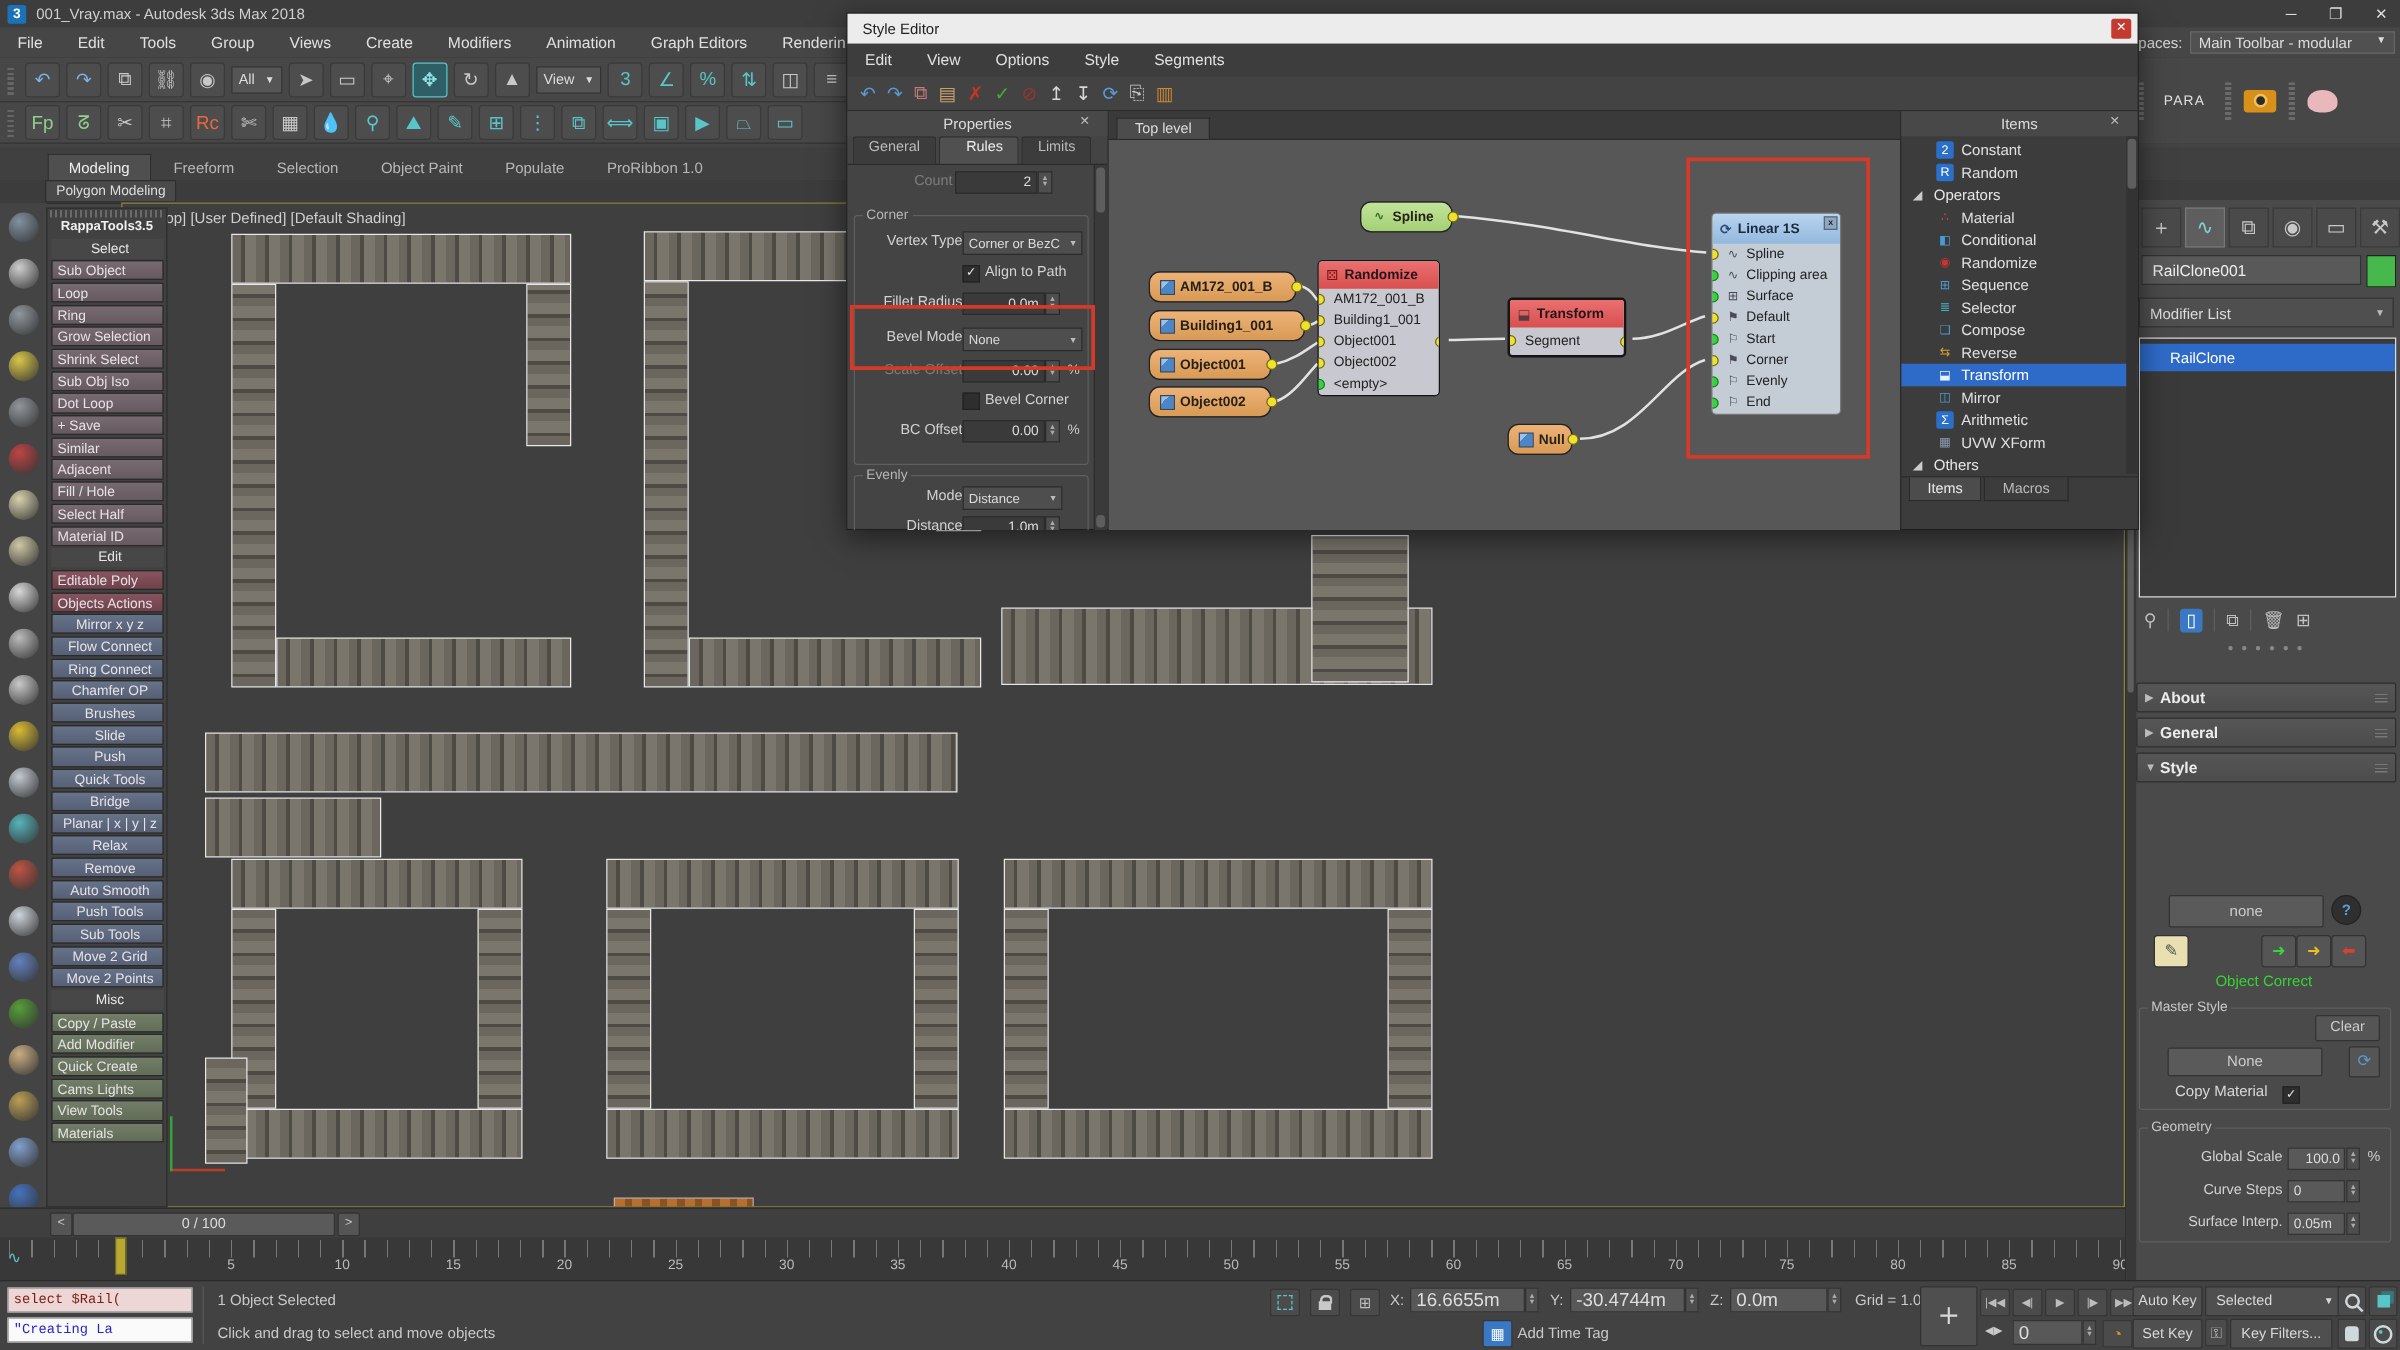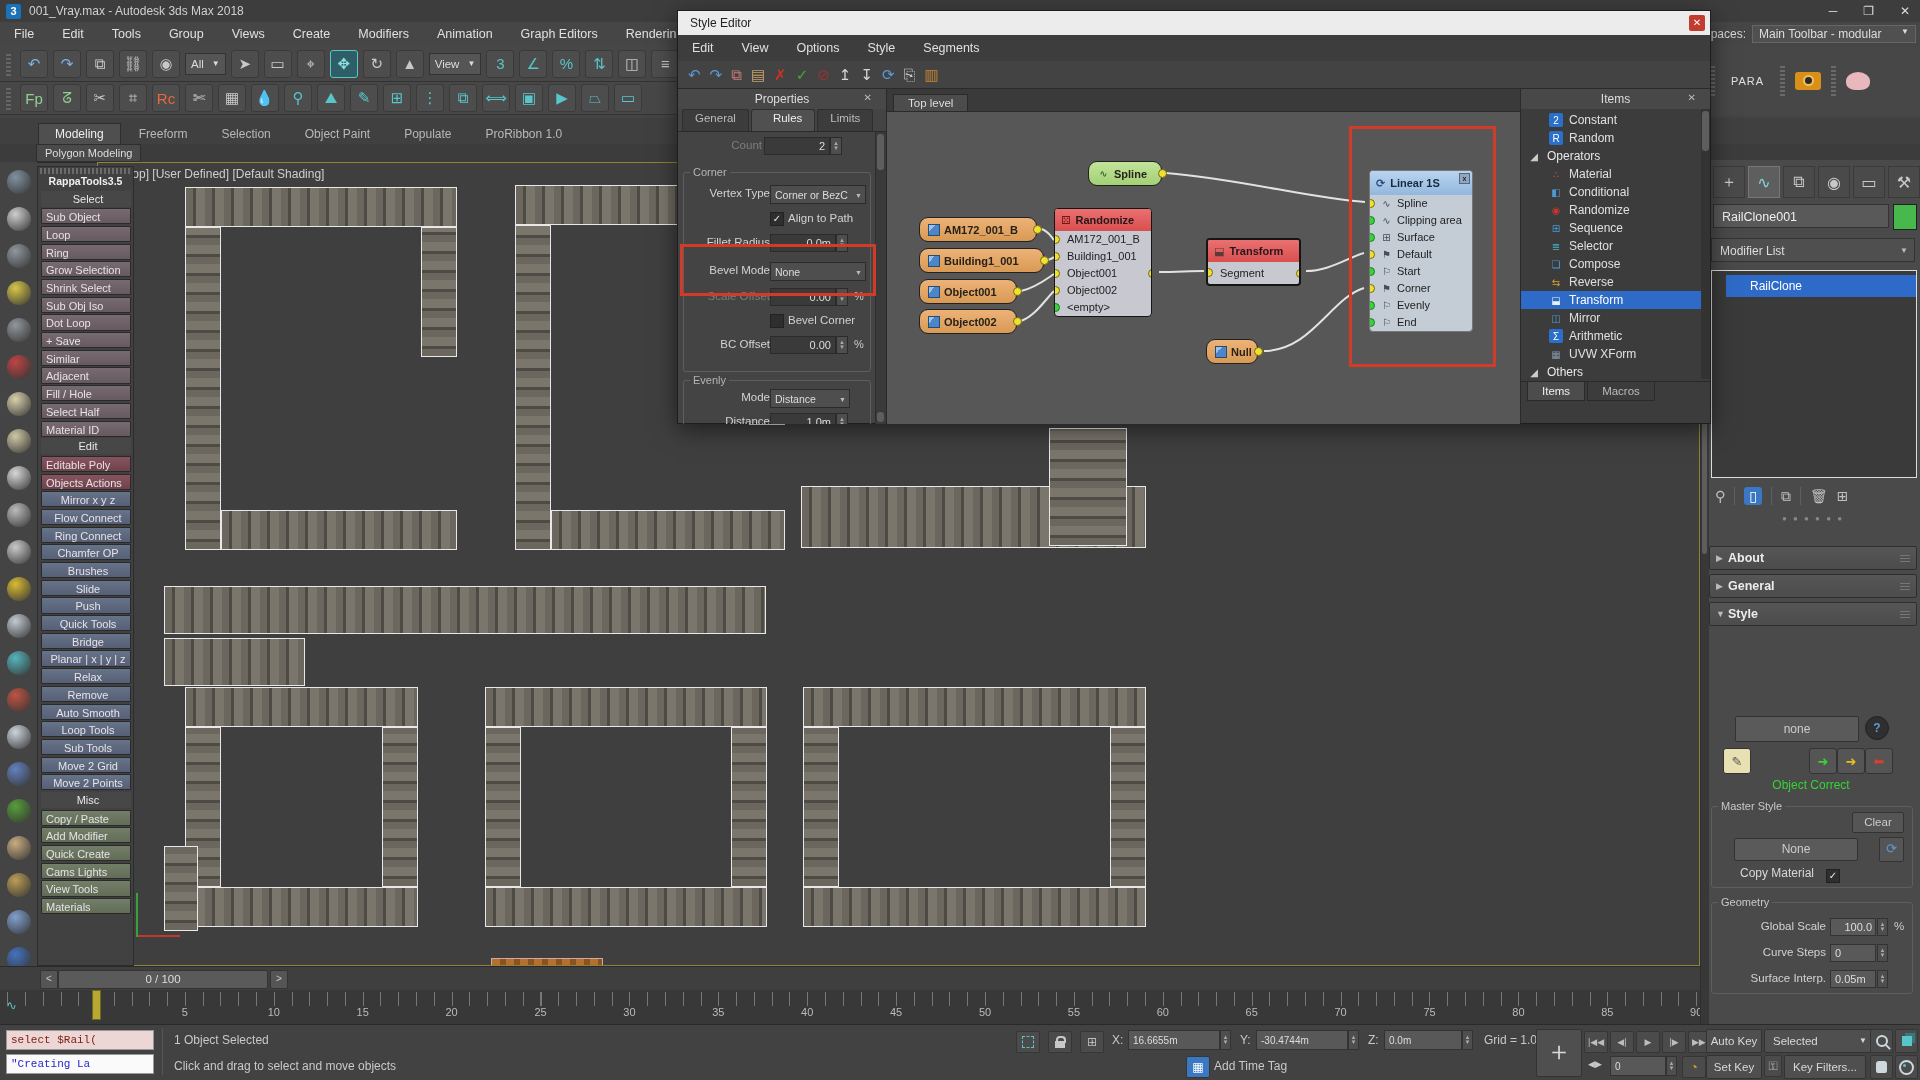--- a/index.html
+++ b/index.html
@@ -66,21 +66,21 @@
   #curveico{position:absolute;left:6px;top:8px;color:#58c6c9;font-size:13px;}
   
   #statusbar{left:0;top:1024px;width:1920px;height:56px;background:#424242;border-top:1px solid #2a2a2a;}
   .mono{font-family:"Liberation Mono","DejaVu Sans Mono",monospace;}
   .lfield{position:absolute;left:6px;width:148px;height:20px;border:1px solid #999;font-size:11px;line-height:19px;padding-left:4px;box-sizing:border-box;overflow:hidden;white-space:nowrap;}
   #mxs1{top:5px;background:#edd6d6;color:#7c1f10;}
   #mxs2{top:29px;background:#fafafa;color:#2626cc;}
   .sbtext{position:absolute;color:#c9c9c9;font-size:12px;}
   .sbico{position:absolute;width:22px;height:20px;background:#4b4b4b;border:1px solid #363636;border-radius:2px;
          display:flex;align-items:center;justify-content:center;color:#bdbdbd;font-size:12px;}
-  .sfield{position:absolute;height:20px;background:#585858;border:1px solid #333;color:#ddd;font-size:10px;
+  .sfield{position:absolute;height:20px;background:#585858;border:1px solid #333;color:#ddd;font-size:15px;
           line-height:19px;padding:0 4px;box-sizing:border-box;}
   .spin{position:absolute;width:11px;height:20px;background:#4e4e4e;border:1px solid #333;box-sizing:border-box;
         display:flex;flex-direction:column;align-items:center;justify-content:center;color:#aaa;font-size:6px;line-height:5px;}
   .sbbtn{position:absolute;height:22px;background:#4f4f4f;border:1px solid #333;border-radius:2px;color:#d8d8d8;
          font-size:11.5px;text-align:center;}
   .navico{width:21px;height:22px;background:#4b4b4b;border:1px solid #363636;border-radius:2px;display:flex;align-items:center;justify-content:center;}
   .mag{width:8px;height:8px;border:2px solid #cfd8dc;border-radius:50%;position:relative;}
   .mag:after{content:"";position:absolute;width:6px;height:2px;background:#cfd8dc;transform:rotate(45deg);right:-5px;bottom:-3px;}
   .cubeico{width:10px;height:10px;background:#58c6c9;box-shadow:3px -3px 0 #35797b;}
   .handico{width:11px;height:12px;background:#cfd8dc;border-radius:3px 3px 2px 2px;}
@@ -172,21 +172,21 @@
   .cptab{width:30px;height:30px;background:#4a4a4a;border:1px solid #3a3a3a;display:flex;align-items:center;justify-content:center;
          color:#c8c8c8;font-size:16px;}
   .cptab.active{background:#5e5e5e;border-color:#777;color:#7fd4d8;}
   #objname{position:absolute;left:12px;top:44px;width:176px;height:24px;background:#595959;border:1px solid #333;
            color:#eee;font-size:12.5px;line-height:24px;padding-left:8px;box-sizing:border-box;}
   #colorswatch{position:absolute;left:192px;top:44px;width:22px;height:24px;background:#47b84c;border:1px solid #222;}
   #modlist{position:absolute;left:10px;top:78px;width:204px;height:24px;background:#4f4f4f;border:1px solid #333;
            color:#ddd;line-height:24px;padding-left:8px;box-sizing:border-box;font-size:12px;}
   #modlist:after{content:"▼";position:absolute;right:6px;font-size:8px;color:#bbb;}
   #stackbox{position:absolute;left:10px;top:110px;width:204px;height:206px;background:#3a3a3a;border:1px solid #dcdcdc;}
-  #stackrow{margin-top:4px;height:22px;background:#2e6bc8;color:#fff;line-height:22px;padding-left:24px;font-size:12px;margin-left:14px;}
+  #stackrow{margin-top:4px;height:22px;background:#2e6bc8;color:#fff;line-height:22px;padding-left:24px;font-size:12px;}
   #stacktools{position:absolute;left:10px;top:322px;width:204px;height:28px;display:flex;align-items:center;gap:9px;padding-left:4px;box-sizing:border-box;color:#c0c0c0;font-size:14px;}
   .stsep{width:1px;height:18px;background:#5e5e5e;}
   .stico.active{background:#3b78c4;border-radius:3px;color:#fff;padding:1px 5px;}
   #cpsplit{position:absolute;left:10px;top:354px;width:204px;text-align:center;color:#888;font-size:8px;letter-spacing:2px;}
   .rollout{position:absolute;left:8px;width:208px;height:24px;background:linear-gradient(#565656,#4c4c4c);
            border:1px solid #2e2e2e;border-radius:2px;color:#ececec;font-weight:bold;font-size:12.5px;
            line-height:22px;padding-left:18px;box-sizing:border-box;}
   .rollout .arr{position:absolute;left:6px;font-size:9px;color:#bbb;}
   .rollout .gripdots{position:absolute;right:6px;top:7px;width:10px;height:8px;
            background:repeating-linear-gradient(0deg,#777 0 1px,transparent 1px 3px);}
@@ -412,21 +412,21 @@
         <div class="rt-row rt-b">Chamfer OP</div>
         <div class="rt-row rt-b">Brushes</div>
         <div class="rt-row rt-b">Slide</div>
         <div class="rt-row rt-b">Push</div>
         <div class="rt-row rt-b">Quick Tools</div>
         <div class="rt-row rt-b">Bridge</div>
         <div class="rt-row rt-b">Planar | x | y | z</div>
         <div class="rt-row rt-b">Relax</div>
         <div class="rt-row rt-b">Remove</div>
         <div class="rt-row rt-b">Auto Smooth</div>
-        <div class="rt-row rt-b">Loop Tools</div>
+        <div class="rt-row rt-b">Push Tools</div>
         <div class="rt-row rt-b">Sub Tools</div>
         <div class="rt-row rt-b">Move 2 Grid</div>
         <div class="rt-row rt-b">Move 2 Points</div>
         <div class="rt-row rt-h">Misc</div>
         <div class="rt-row rt-g">Copy / Paste</div>
         <div class="rt-row rt-g">Add Modifier</div>
         <div class="rt-row rt-g">Quick Create</div>
         <div class="rt-row rt-g">Cams Lights</div>
         <div class="rt-row rt-g">View Tools</div>
         <div class="rt-row rt-g">Materials</div>

